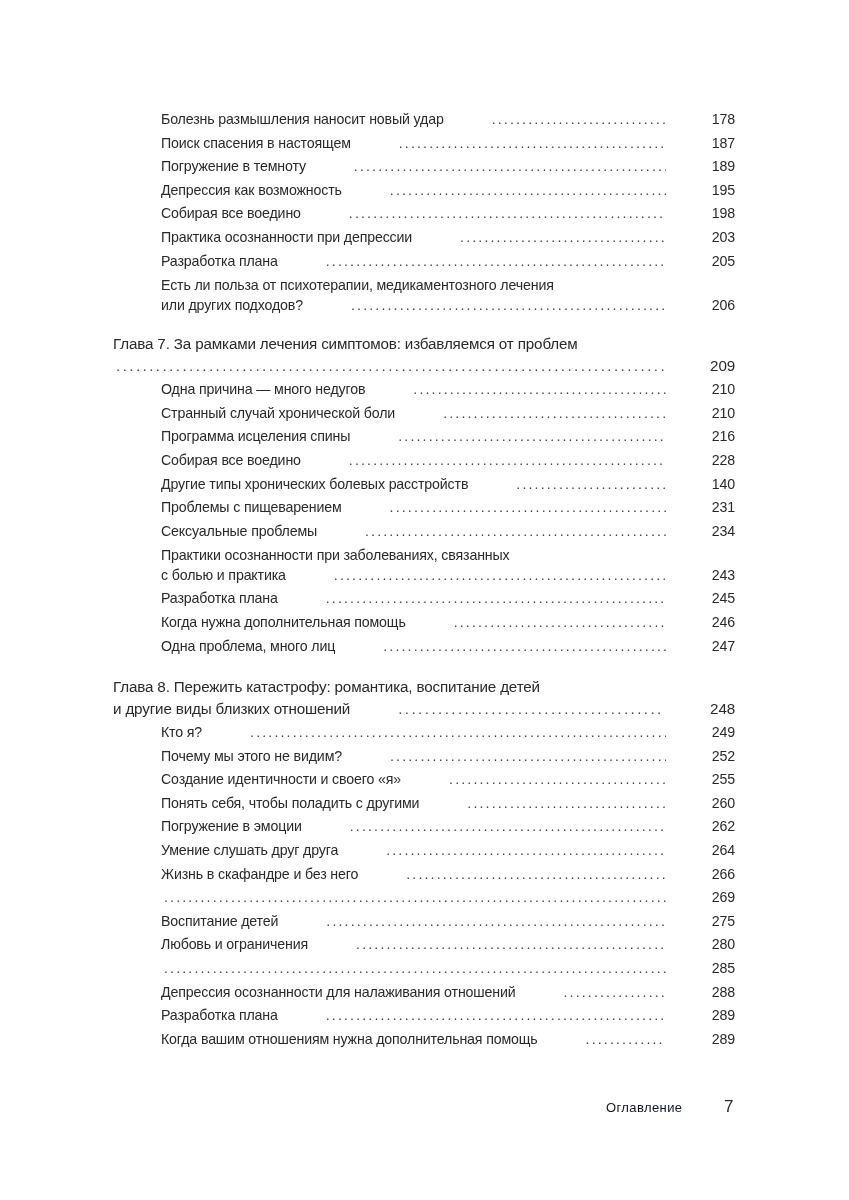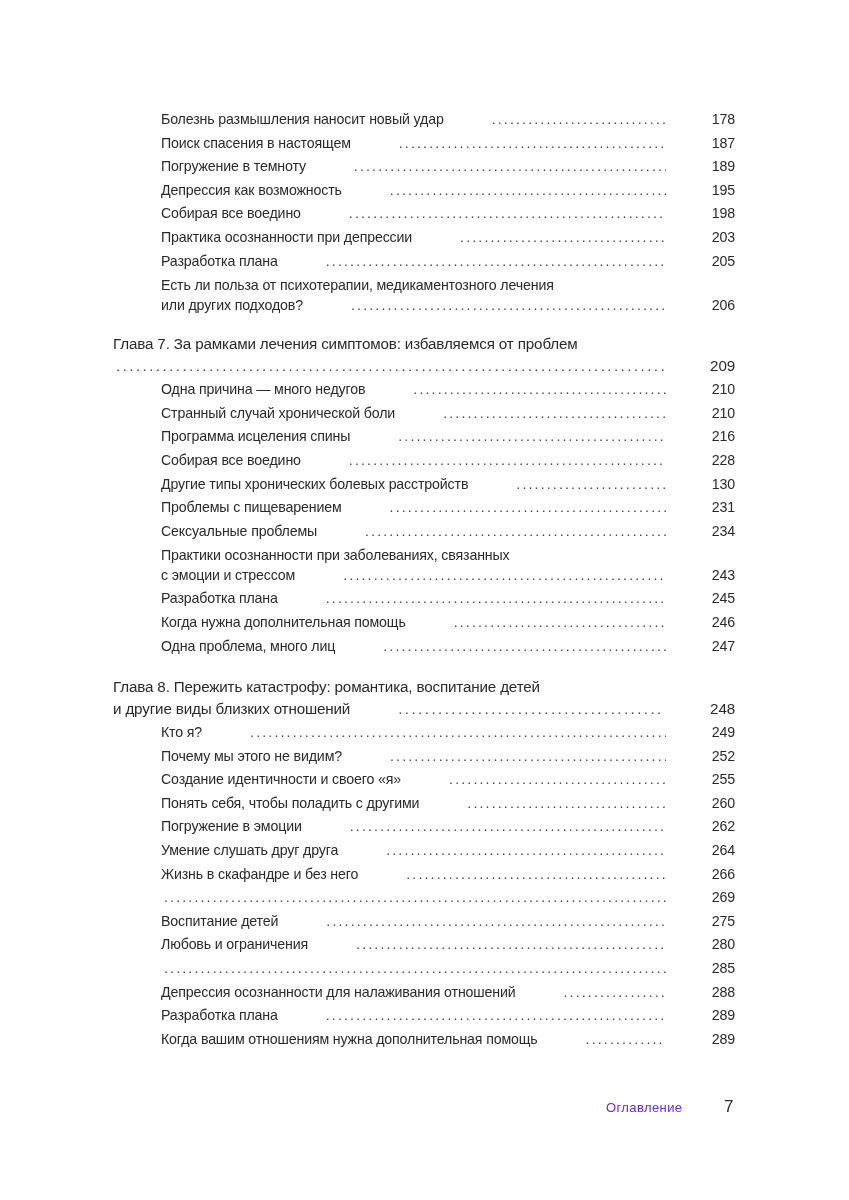--- a/index.html
+++ b/index.html
@@ -33,21 +33,21 @@
   .multi .entry { line-height: 20px; }
   .sub.multi { padding-left: 48px; }
   .sub.multi .entry { padding-left: 0; }
   .sub.multi { margin: 2px 0 2px 0; }
   .chapter { font-size: 15.2px; margin-top: 18px; margin-bottom: 1px; }
   .chapter .first, .chapter .entry { line-height: 22px; }
   .footer {
     position: absolute; top: 1097px; left: 0; width: 849px; height: 24px;
   }
   .footer .label {
-    position: absolute; left: 606px; top: 3px; font-size: 13px; color: #6d28d9;
+    position: absolute; left: 606px; top: 3px; font-size: 13px; color: #0f172a;
     letter-spacing: 0.4px;
   }
   .footer .num {
     position: absolute; left: 724px; top: 0px; font-size: 17px; color: #2a2a2a;
   }
 </style>
 </head>
 <body>
 
 <div class="toc">
@@ -119,36 +119,36 @@
       <span class="page">216</span>
     </div>
   <div class="entry sub">
       <span class="title">Собирая все воедино</span>
       <span class="leader"></span>
       <span class="page">228</span>
     </div>
   <div class="entry sub">
       <span class="title">Другие типы хронических болевых расстройств</span>
       <span class="leader"></span>
-      <span class="page">130</span>
+      <span class="page">140</span>
     </div>
   <div class="entry sub">
       <span class="title">Проблемы с пищеварением</span>
       <span class="leader"></span>
       <span class="page">231</span>
     </div>
   <div class="entry sub">
       <span class="title">Сексуальные проблемы</span>
       <span class="leader"></span>
       <span class="page">234</span>
     </div>
   <div class="multi sub">
     <div class="first">Практики осознанности при заболеваниях, связанных</div>
     <div class="entry">
-        <span class="title">с эмоции и стрессом</span>
+        <span class="title">с болью и практика</span>
         <span class="leader"></span>
         <span class="page">243</span>
       </div>
   </div>
   <div class="entry sub">
       <span class="title">Разработка плана</span>
       <span class="leader"></span>
       <span class="page">245</span>
     </div>
   <div class="entry sub">

